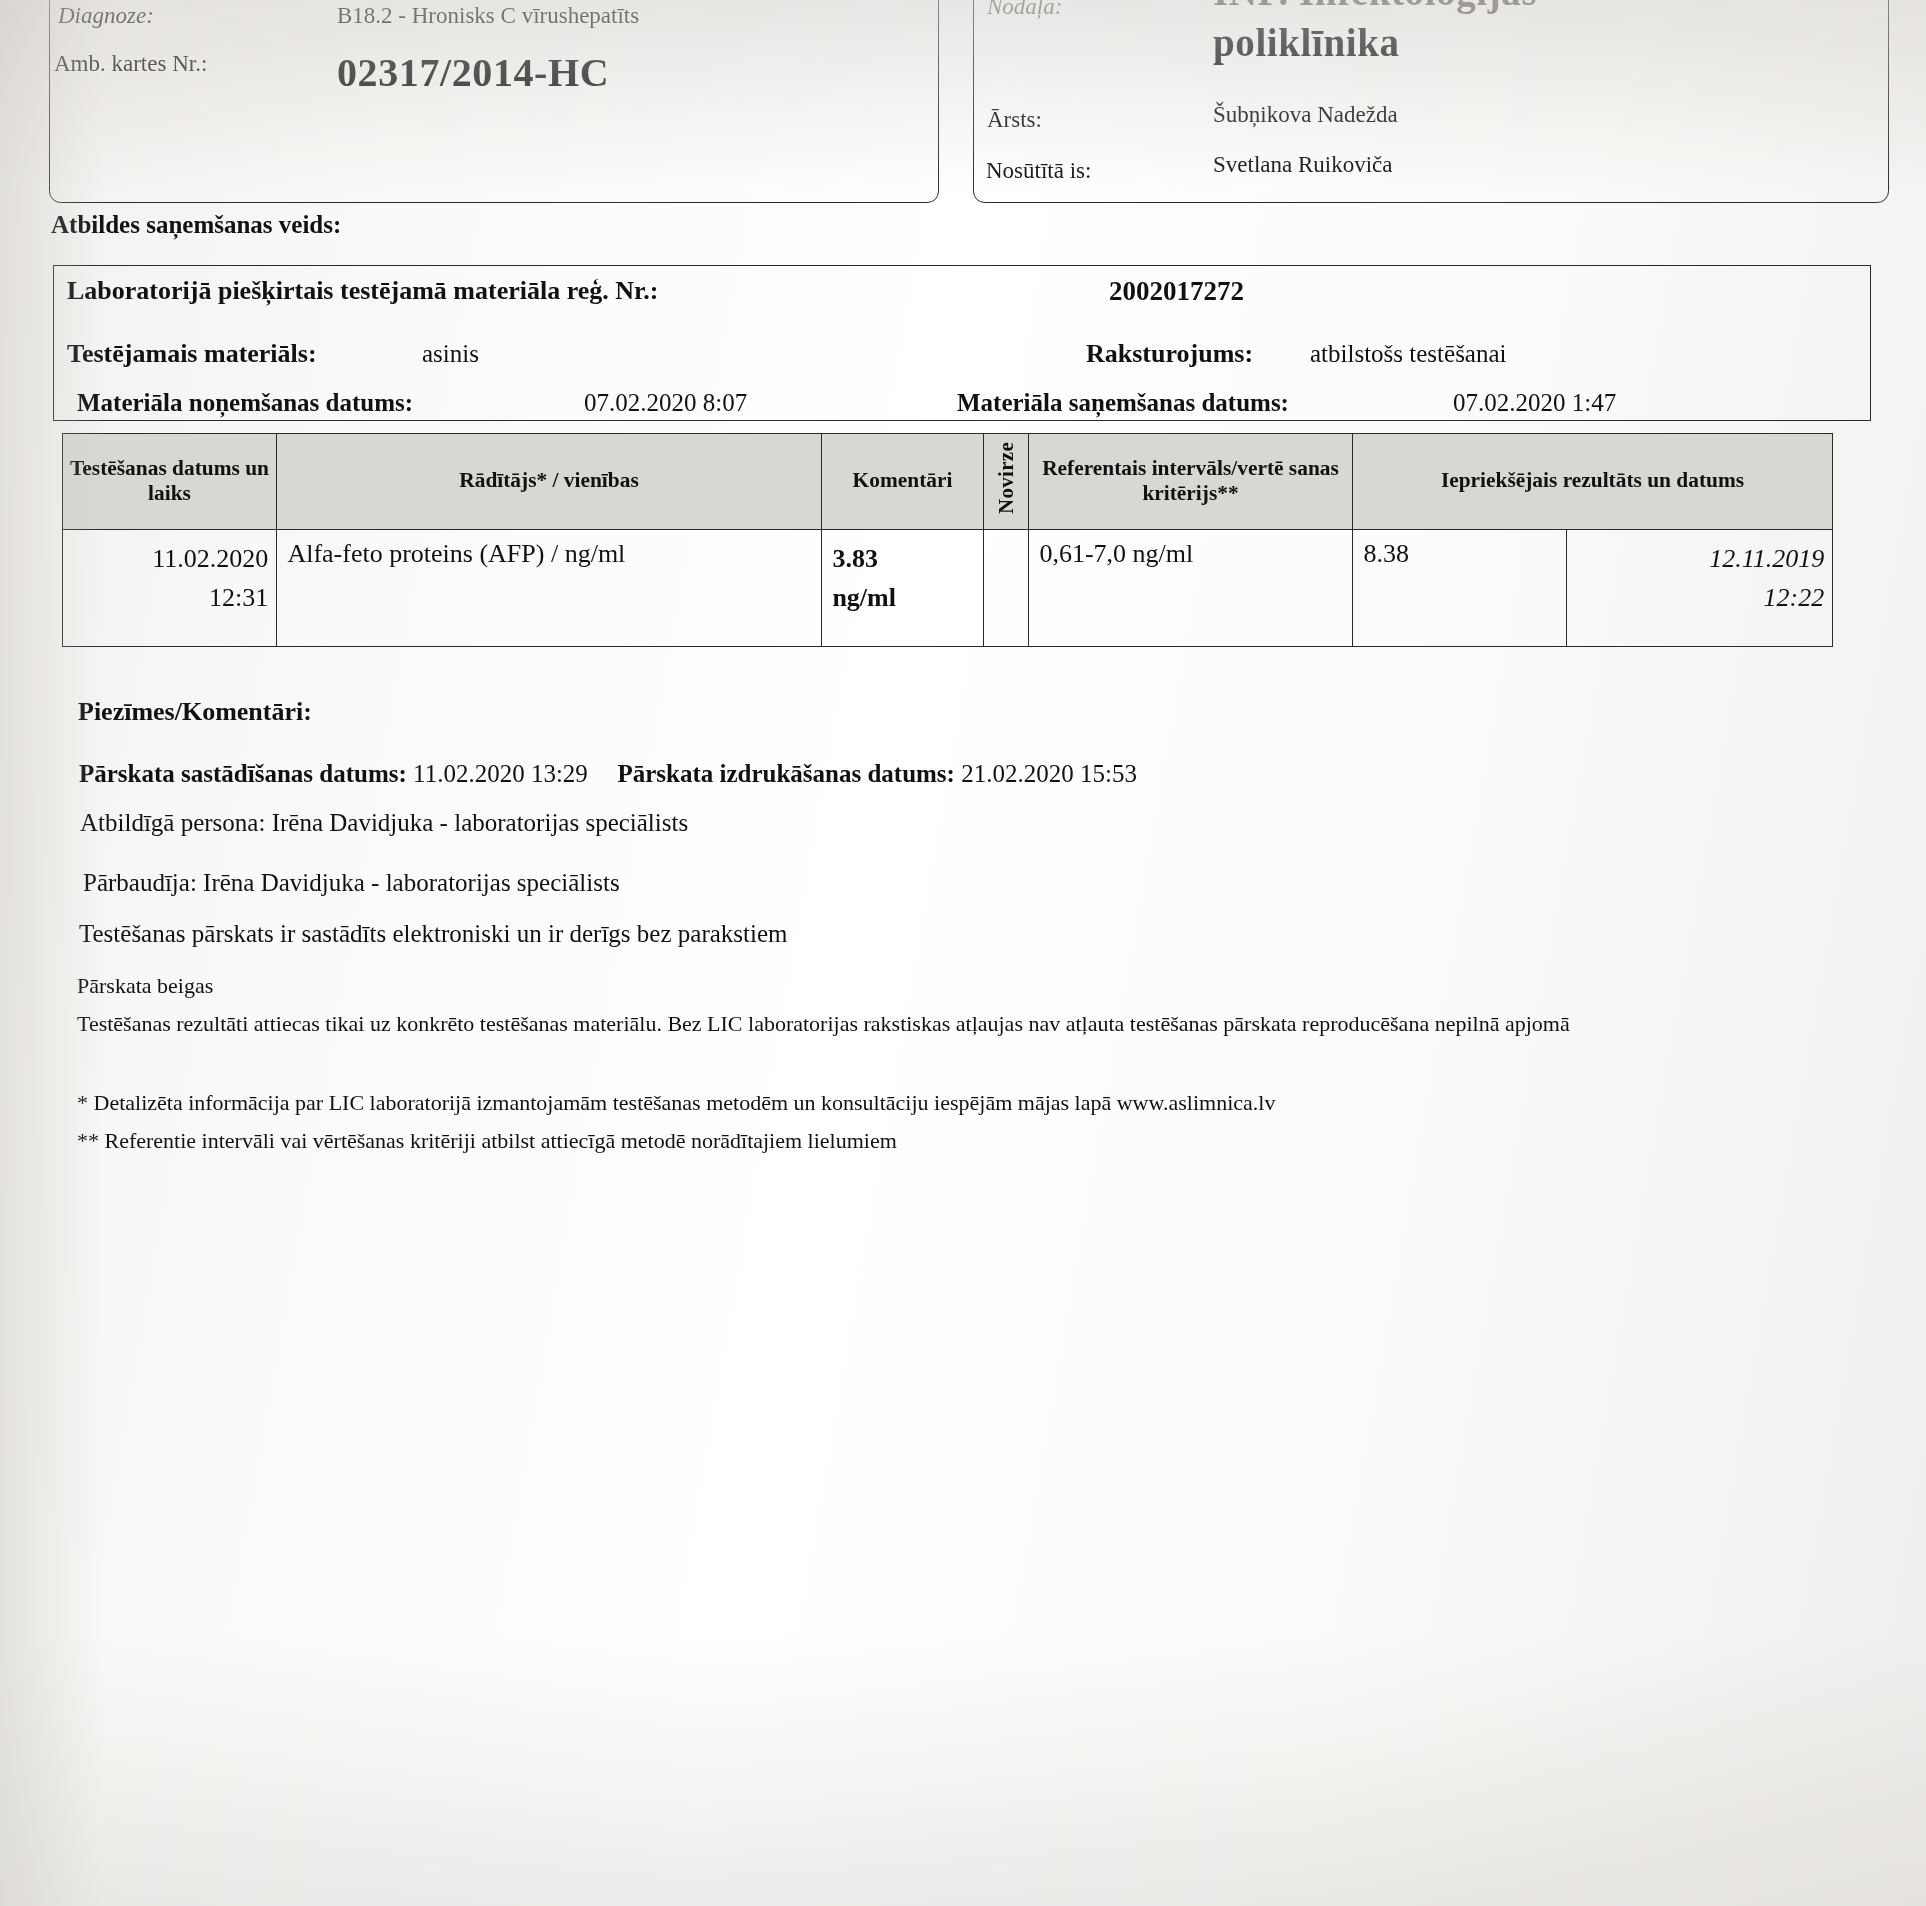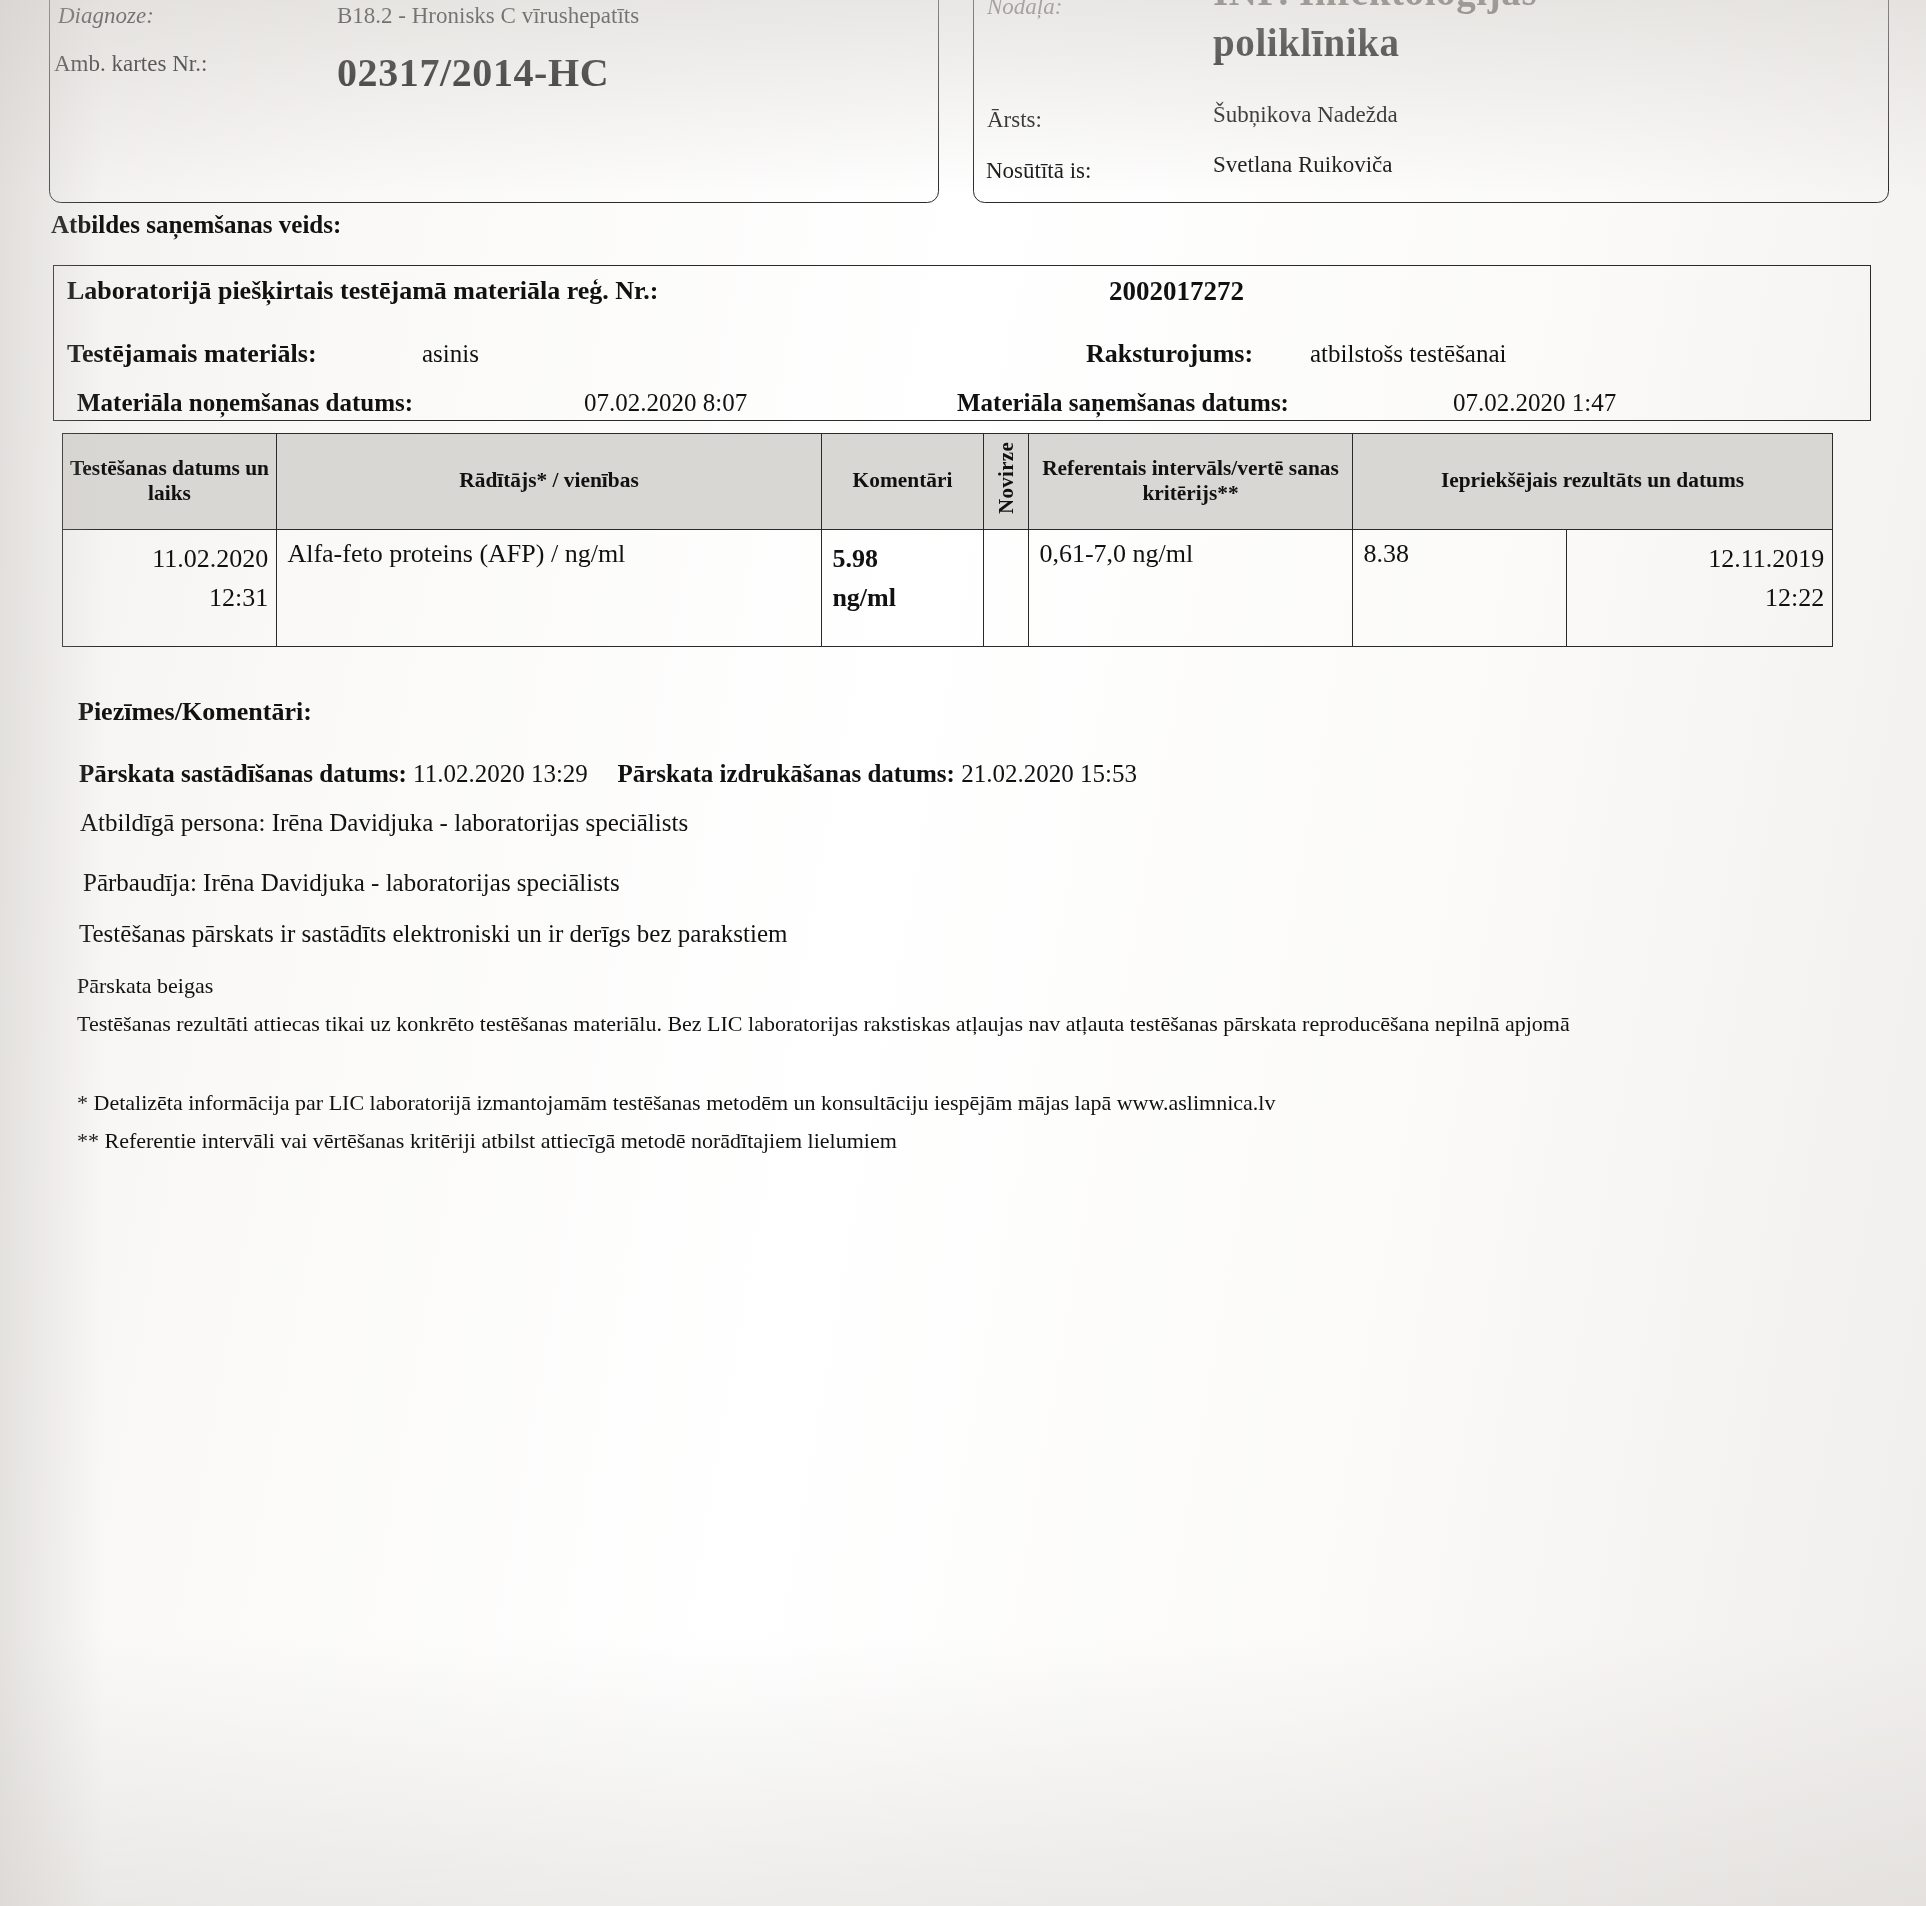--- a/index.html
+++ b/index.html
@@ -158,21 +158,21 @@
   }
   .cell-result {
     font-weight: bold;
     line-height: 1.5;
   }
   .cell-prev-date {
     text-align: right;
     line-height: 1.5;
   }
   .sub-line { display: block; }
-  .sub-line.indent-r { text-align: right; }
+  .sub-line.indent-r { text-align: right; font-style: italic; }
 
   
   .notes-title {
     position: absolute;
     left: 78px;
     top: 697px;
     font-size: 26px;
     font-weight: bold;
   }
   .line-a { position: absolute; left: 79px; top: 760px; font-size: 25px; }
@@ -243,21 +243,21 @@
       </tr>
     </thead>
     <tbody>
       <tr>
         <td class="cell-date">
           <span class="sub-line">11.02.2020</span>
           <span class="sub-line">12:31</span>
         </td>
         <td>Alfa-feto proteins (AFP) / ng/ml</td>
         <td class="cell-result">
-          <span class="sub-line">5.98</span>
+          <span class="sub-line">3.83</span>
           <span class="sub-line">ng/ml</span>
         </td>
         <td></td>
         <td>0,61-7,0 ng/ml</td>
         <td>8.38</td>
         <td class="cell-prev-date">
           <span class="sub-line indent-r">12.11.2019</span>
           <span class="sub-line indent-r">12:22</span>
         </td>
       </tr>

